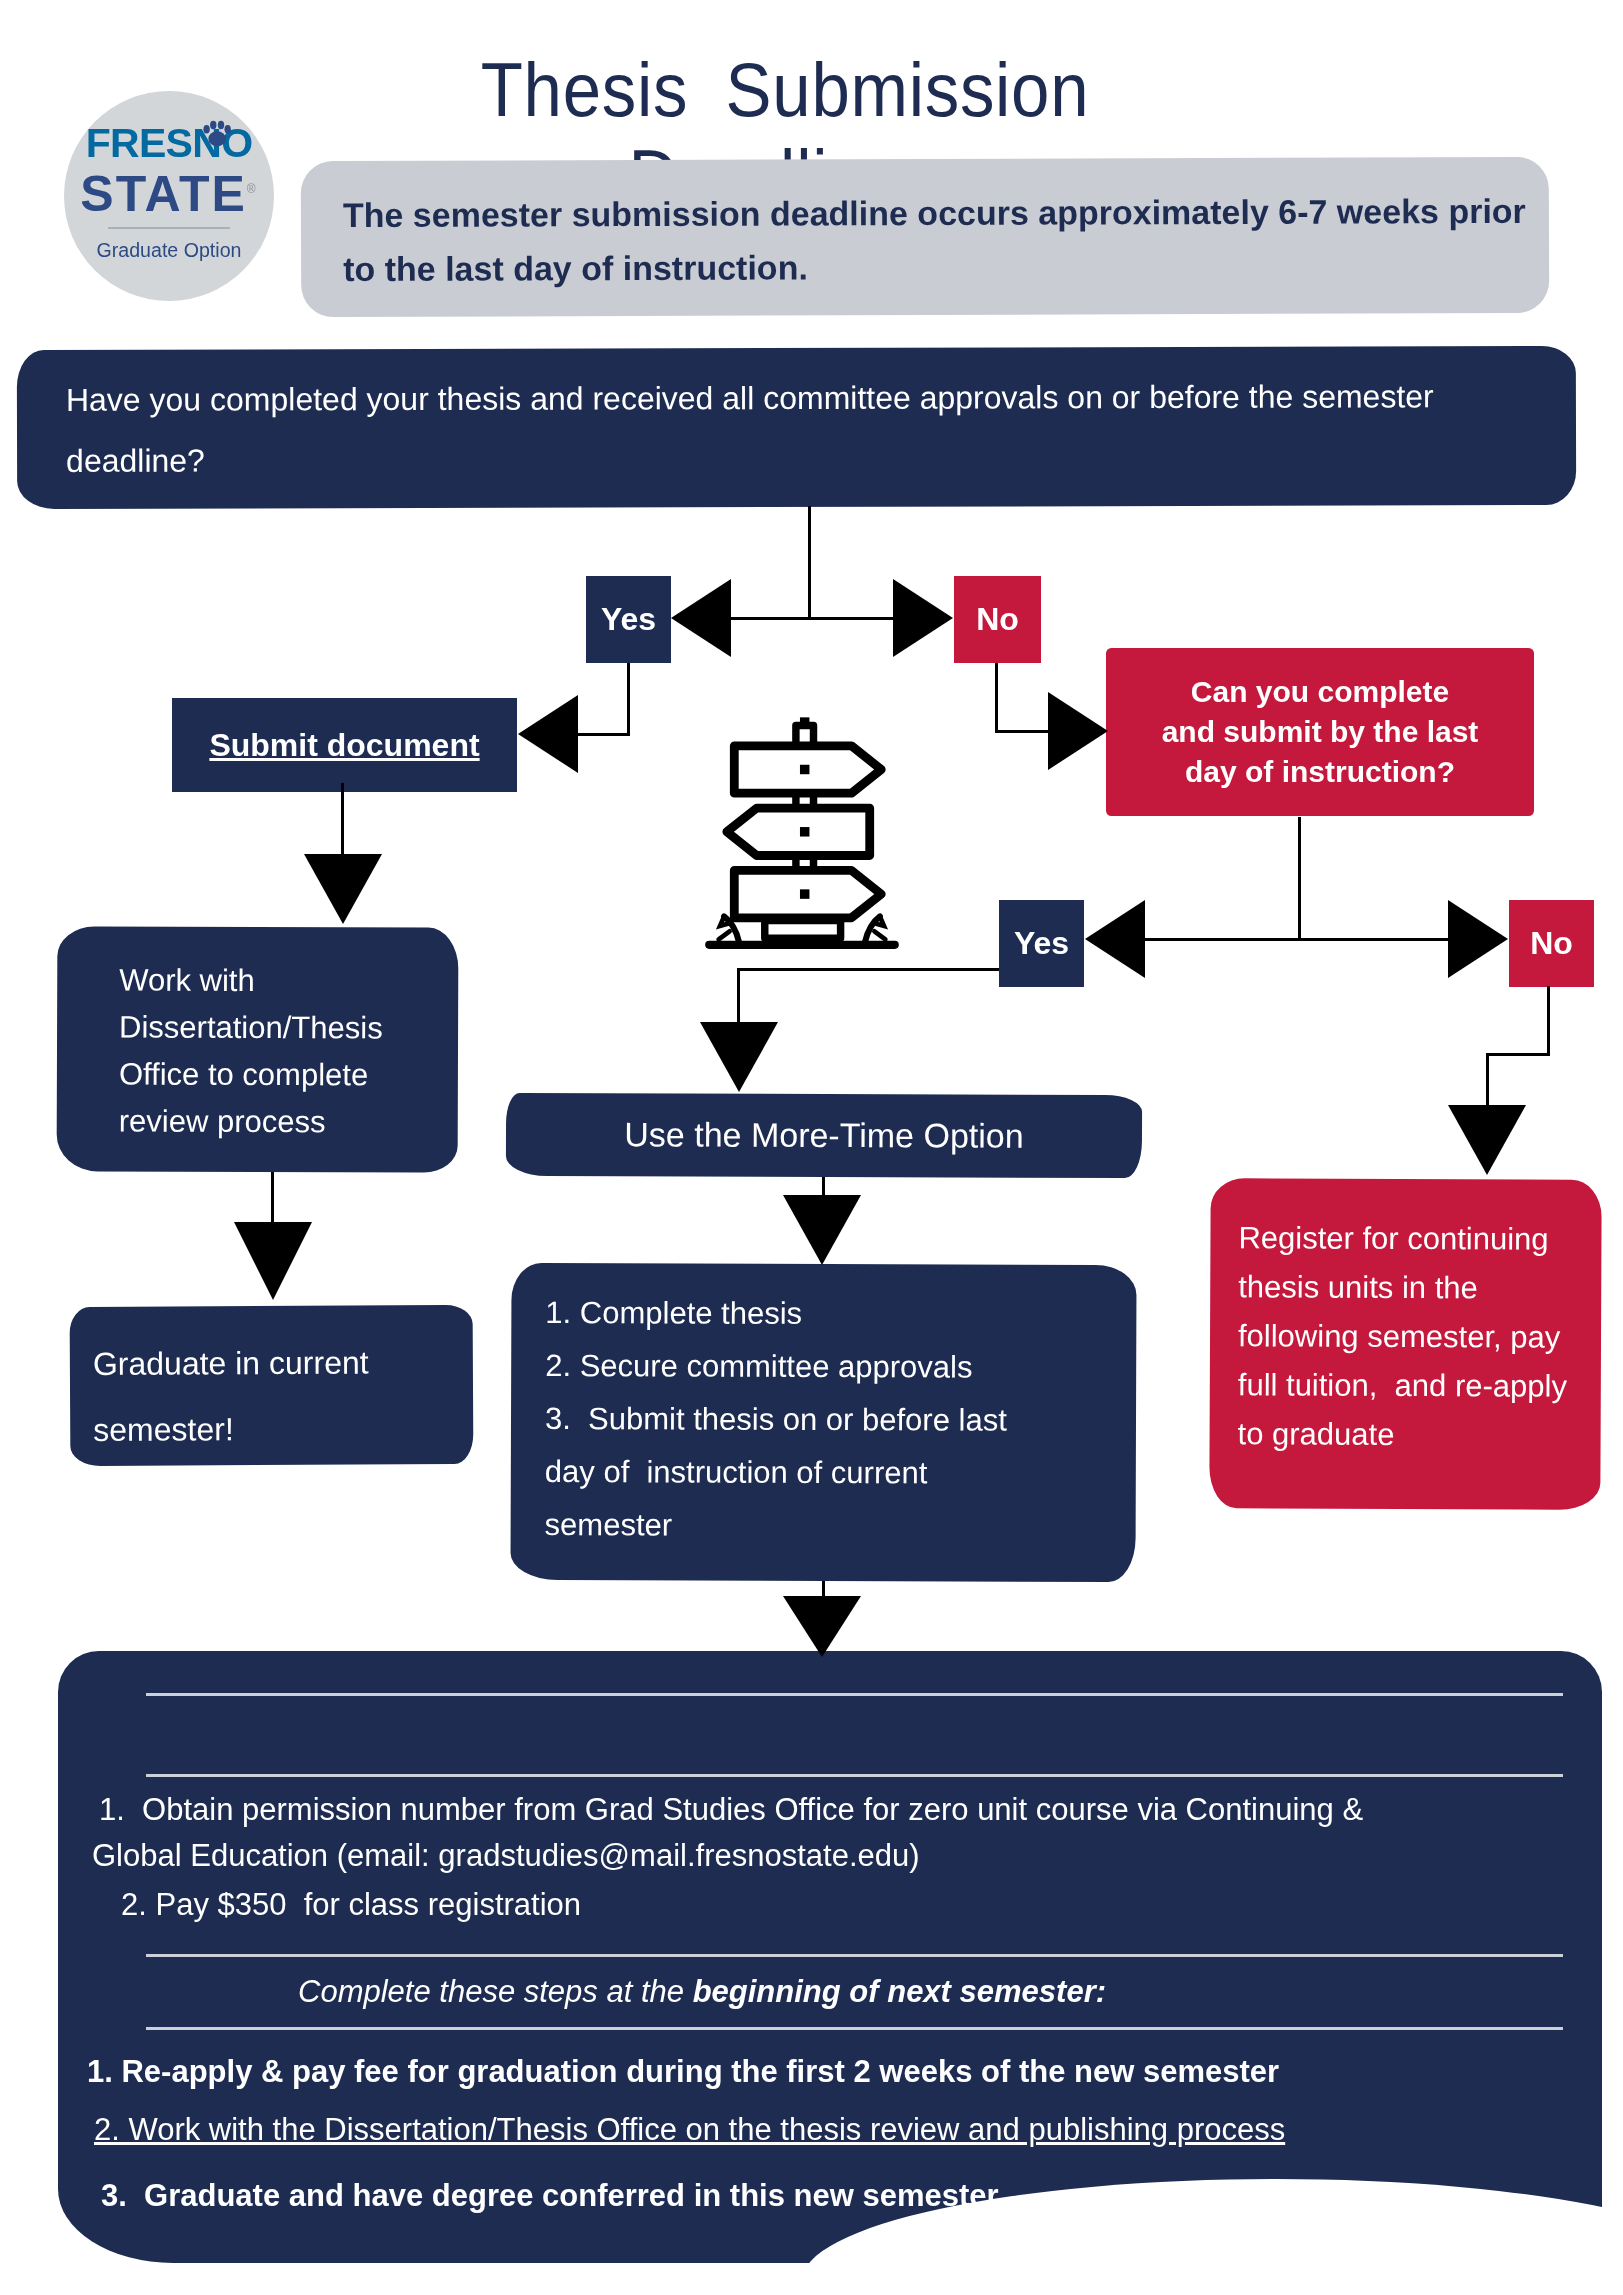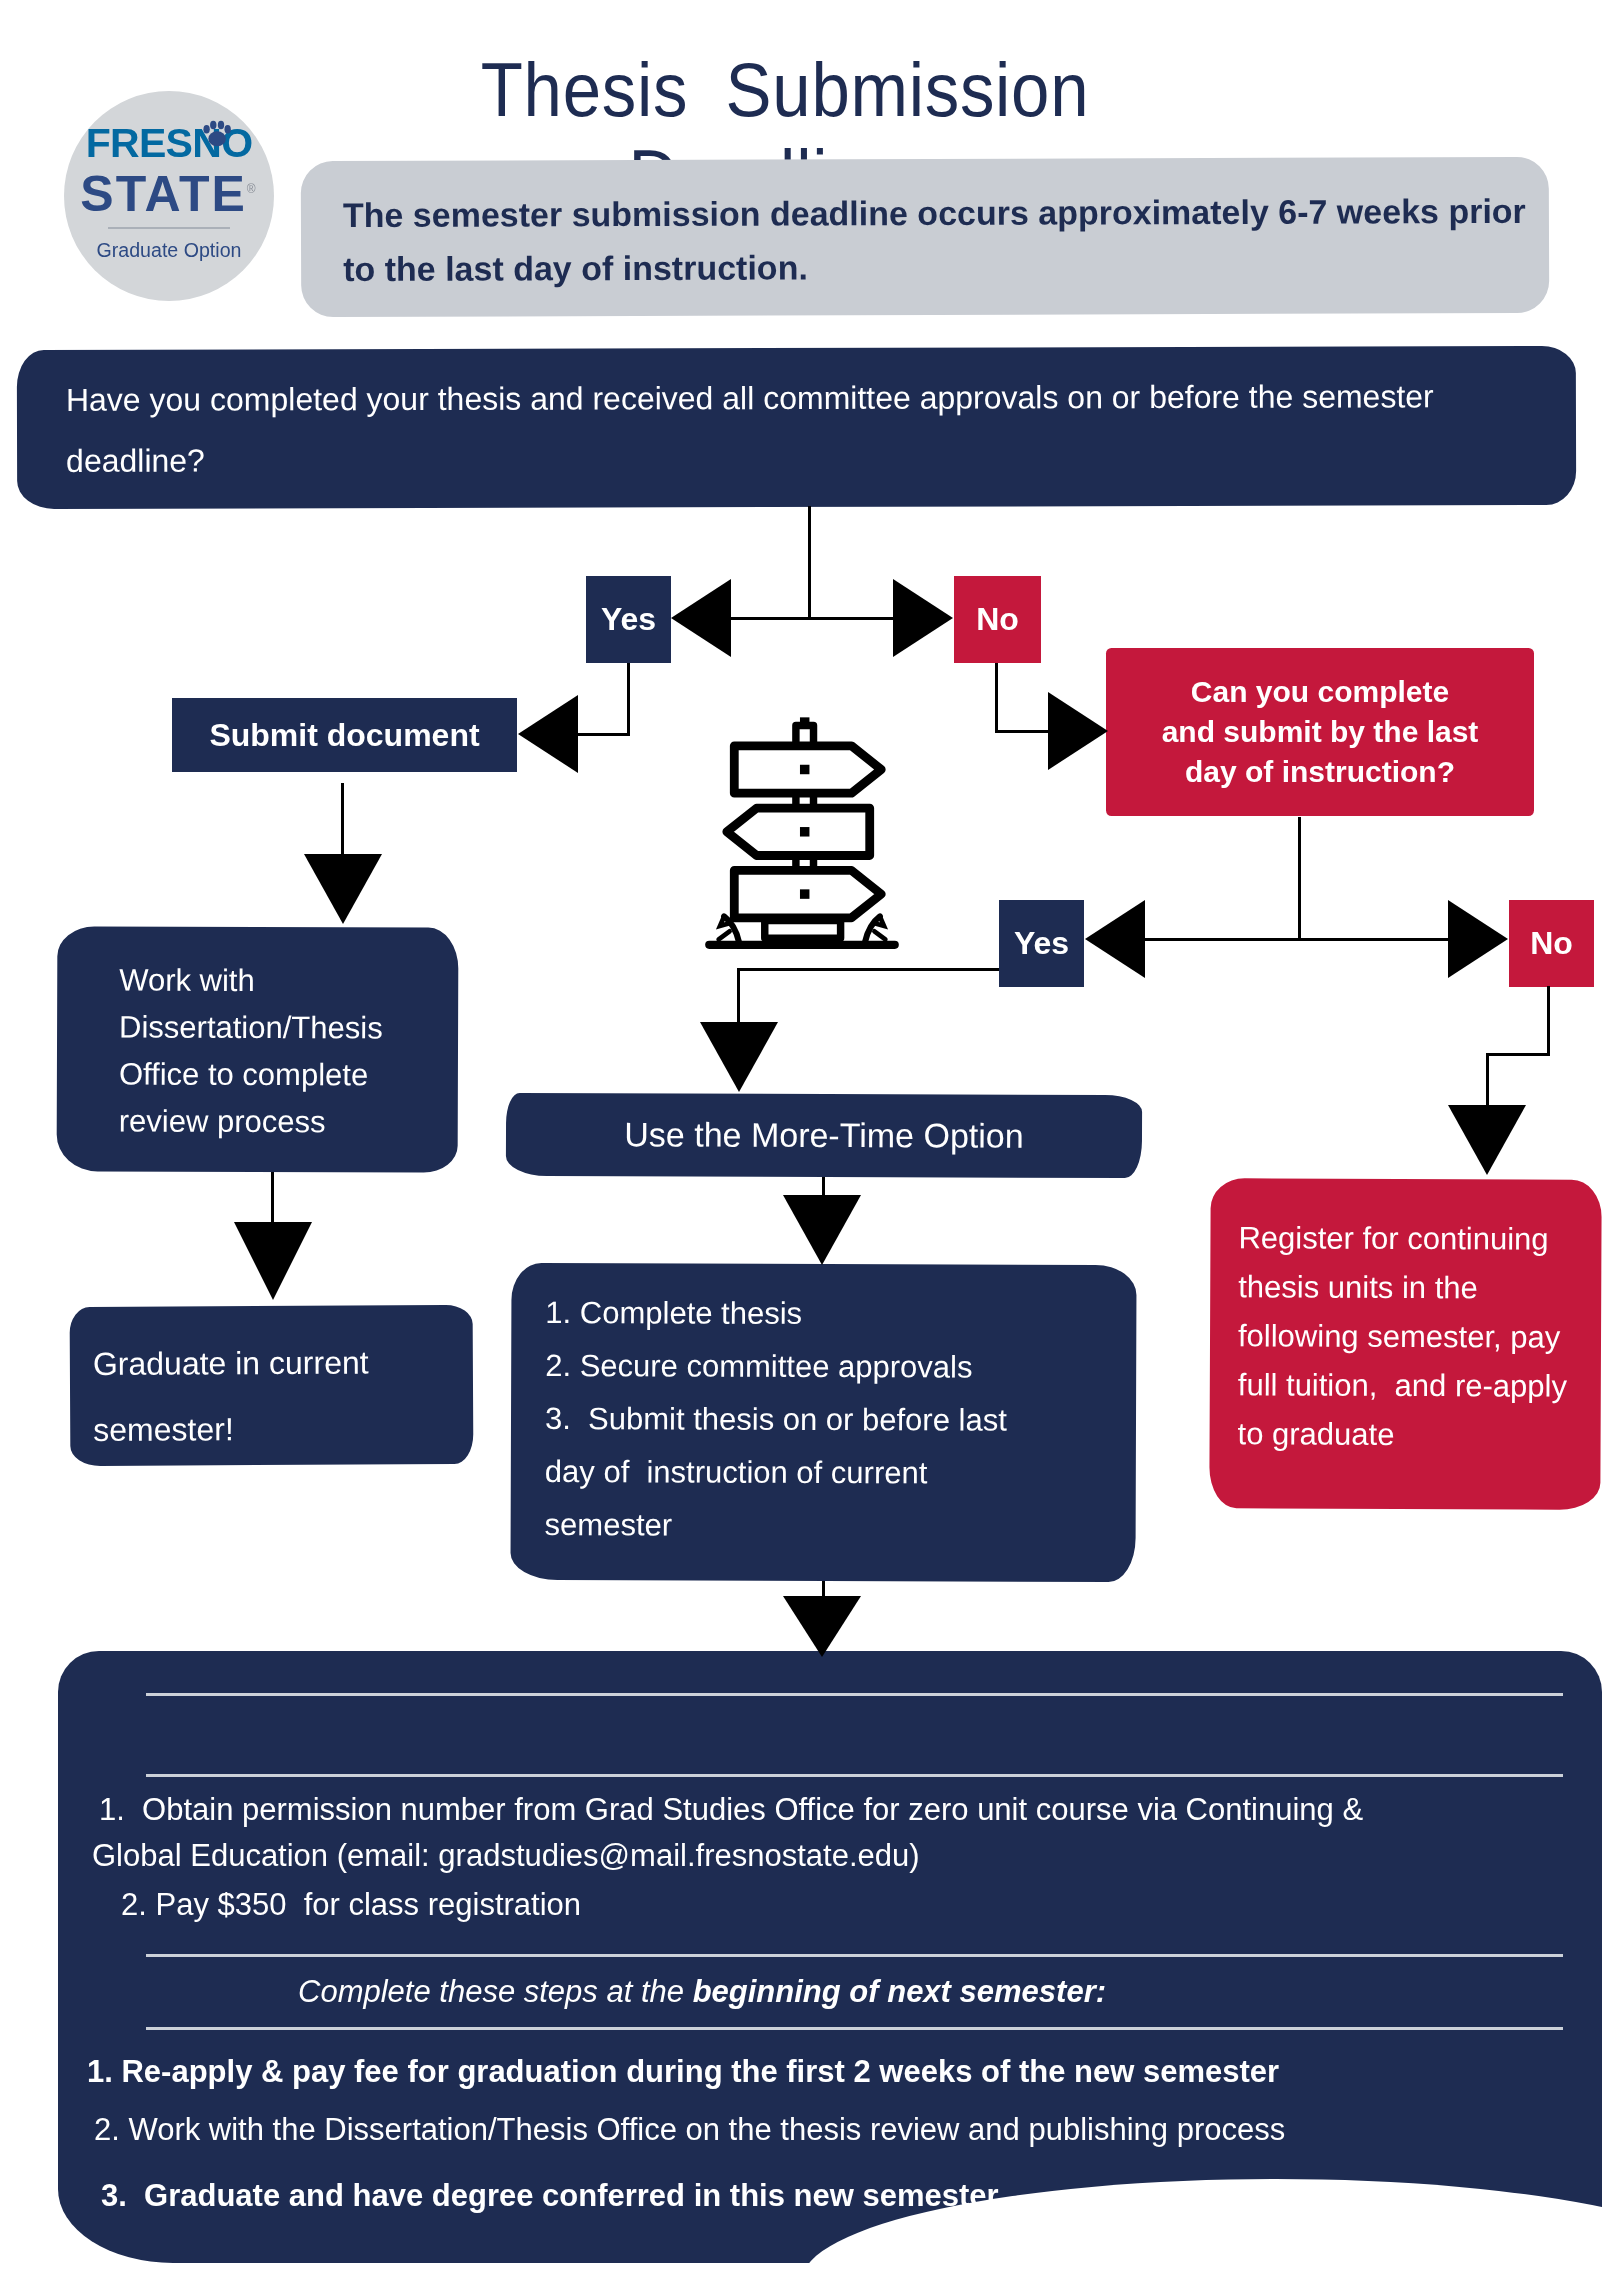--- a/index.html
+++ b/index.html
@@ -30,21 +30,21 @@
   #logo-divider{width:122px;height:2px;background:#aab0b8;margin:8px auto 10.8px auto;}
   #logo-sub{font-size:19.6px;color:#2d4a84;}
   #page-title{left:352px;top:55px;width:866px;text-align:center;font-size:69px;color:var(--navy);word-spacing:17.6px;letter-spacing:0.7px;transform:scaleY(1.1);font-weight:400;}
   #gray-banner{left:301px;top:159px;width:1248px;height:156px;background:var(--banner-gray);border-radius:32px;transform:rotate(-0.2deg);padding:27px 0 0 42px;}
   #gray-banner .boxline{font-size:34px;font-weight:700;color:var(--navy);line-height:54px;}
   
   #q1-box{left:17px;top:348px;width:1559px;height:159px;border-radius:27px 34px 30px 37px / 37px 27px 34px 28px;transform:rotate(-0.15deg);padding:20px 0 0 49px;}
   #q1-box .boxline{font-size:32px;line-height:61px;font-weight:400;}
   #yes1-box{left:586px;top:576px;width:85px;height:87px;}
   #no1-box{left:954px;top:576px;width:87px;height:87px;}
-  #submit-box{left:172px;top:698px;width:345px;height:74px;}
+  #submit-box{left:172px;top:698px;width:345px;height:94px;text-decoration:underline;}
   #q2-box{left:1106px;top:648px;width:428px;height:168px;display:flex;flex-direction:column;align-items:center;justify-content:center;border-radius:5.4px;}
   #q2-box .boxline{font-size:30px;font-weight:700;line-height:40px;text-align:center;}
   #work-box{left:57px;top:927px;width:401px;height:245px;border-radius:37px 30px 34px 41px / 30px 41px 27px 37px;transform:rotate(0.2deg);padding:30px 0 0 62px;}
   #work-box .boxline{font-size:31px;line-height:47px;}
   #grad-box{left:70px;top:1306px;width:403px;height:159px;border-radius:20px 27px 19px 30px / 26px 19px 30px 20px;transform:rotate(-0.3deg);padding:24px 0 0 23px;}
   #grad-box .boxline{font-size:32px;line-height:66px;}
   #yes2-box{left:999px;top:900px;width:85px;height:87px;}
   #no2-box{left:1509px;top:900px;width:85px;height:87px;}
   #mt-banner{left:506px;top:1094px;width:636px;height:83px;display:flex;align-items:center;justify-content:center;border-radius:13.5px 37px 17px 41px / 30px 17px 37px 20px;transform:rotate(0.2deg);}
   #mt-banner .boxline{font-size:34px;font-weight:400;}
@@ -206,18 +206,18 @@
 
     <div class="b-text" style="left:41px;top:139px;">1.  Obtain permission number from Grad Studies Office for zero unit course via Continuing &amp;</div>
     <div class="b-text" style="left:34px;top:185px;">Global Education (email: gradstudies@mail.fresnostate.edu)</div>
     <div class="b-text" style="left:37px;top:234px;margin-left:26px;">2. Pay $350  for class registration</div>
 
     <div class="rule" style="top:303px;"></div>
     <div class="b-text" style="left:240px;top:321px;font-style:italic;"><span>Complete these steps at the </span><span class="b-bold">beginning of next semester</span><span class="b-bold">:</span></div>
     <div class="rule" style="top:376px;"></div>
 
     <div class="b-text" style="left:29px;top:401px;font-weight:bold;">1. Re-apply &amp; pay fee for graduation during the first 2 weeks of the new semester</div>
-    <div class="b-text" style="left:36px;top:459px;">2. Work with the Dissertation/Thesis Office on the thesis review and publishing process</div>
+    <div class="b-text" style="left:36px;top:459px;text-decoration:underline;">2. Work with the Dissertation/Thesis Office on the thesis review and publishing process</div>
     <div class="b-text" style="left:43px;top:525px;font-weight:bold;">3.  Graduate and have degree conferred in this new semester</div>
   </div>
 
 </div>
 
 
 </body></html>

